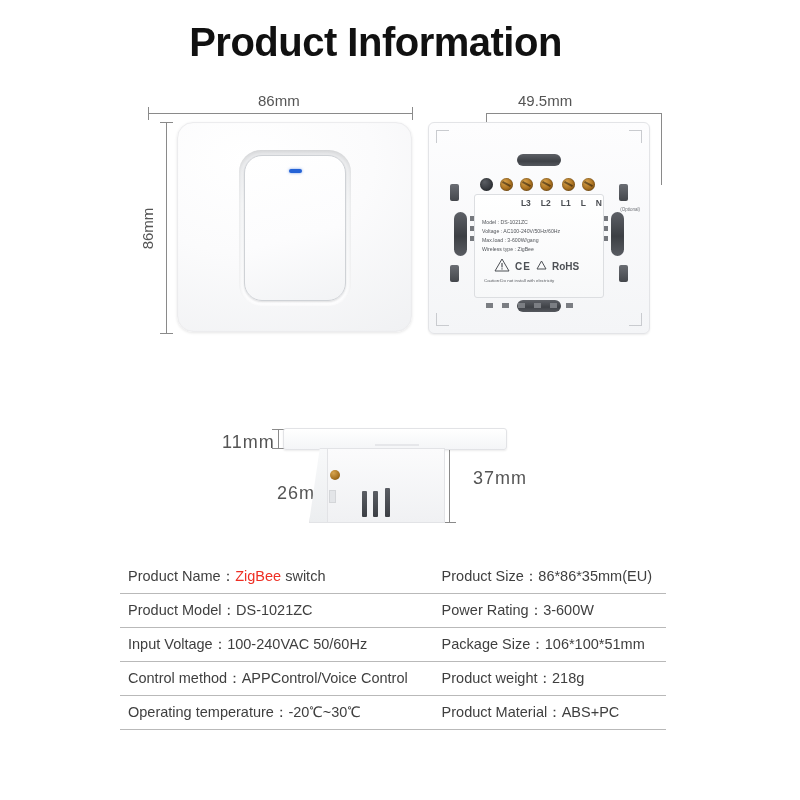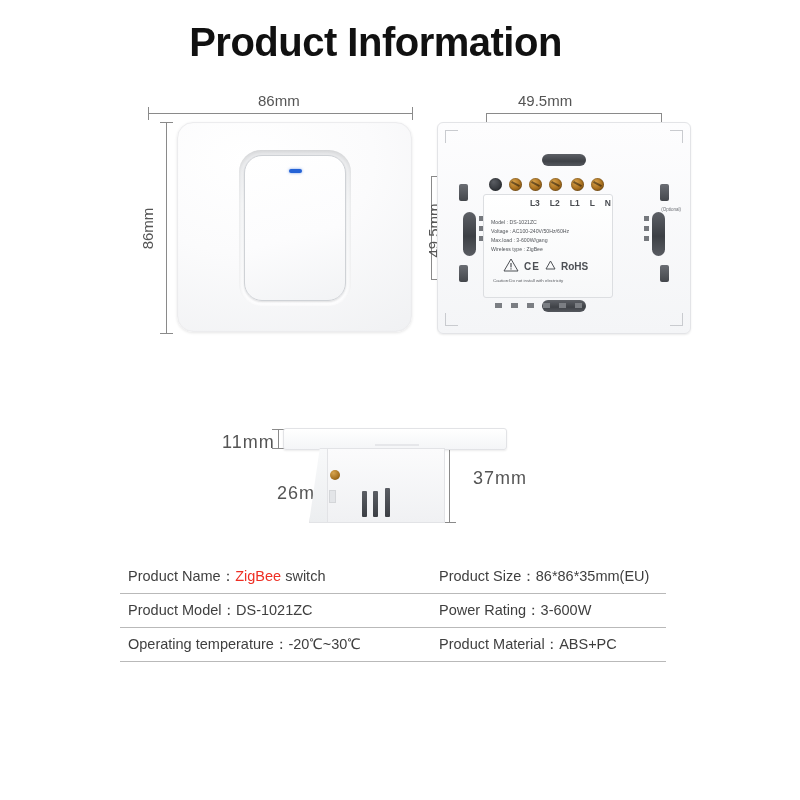--- a/index.html
+++ b/index.html
@@ -111,23 +111,23 @@
     height: 4px;
     margin-left: -6px;
     border-radius: 2px;
     background: #2563d6;
     box-shadow: 0 0 3px rgba(37,99,214,0.6);
   }
 
   
   #back-view {
     position: absolute;
-    left: 437px;
+    left: 428px;
     top: 122px;
-    width: 254px;
+    width: 222px;
     height: 212px;
   }
   .back-plate {
     position: absolute;
     inset: 0;
     border-radius: 6px;
     background: linear-gradient(180deg, #fdfdfe 0%, #f4f5f7 100%);
     border: 1px solid #e3e4e7;
     box-shadow: 0 1px 2px rgba(0,0,0,0.08);
   }
@@ -531,17 +531,25 @@
   <tbody>
     <tr>
       <td class="col-left"><span class="lbl">Product Name：</span><span class="accent">ZigBee</span><span> switch</span></td>
       <td class="col-right"><span class="lbl">Product Size：</span><span>86*86*35mm(EU)</span></td>
     </tr>
     <tr>
       <td class="col-left"><span class="lbl">Product Model：</span><span>DS-1021ZC</span></td>
       <td class="col-right"><span class="lbl">Power Rating：</span><span>3-600W</span></td>
     </tr>
     <tr>
+      <td class="col-left"><span class="lbl">Input Voltage：</span><span>100-240VAC 50/60Hz</span></td>
+      <td class="col-right"><span class="lbl">Package Size：</span><span>106*100*51mm</span></td>
+    </tr>
+    <tr>
+      <td class="col-left"><span class="lbl">Control method：</span><span>APPControl/Voice Control</span></td>
+      <td class="col-right"><span class="lbl">Product weight：</span><span>218g</span></td>
+    </tr>
+    <tr>
       <td class="col-left"><span class="lbl">Operating temperature：</span><span>-20℃~30℃</span></td>
       <td class="col-right"><span class="lbl">Product Material：</span><span>ABS+PC</span></td>
     </tr>
   </tbody>
 </table>
 
 </body></html>

